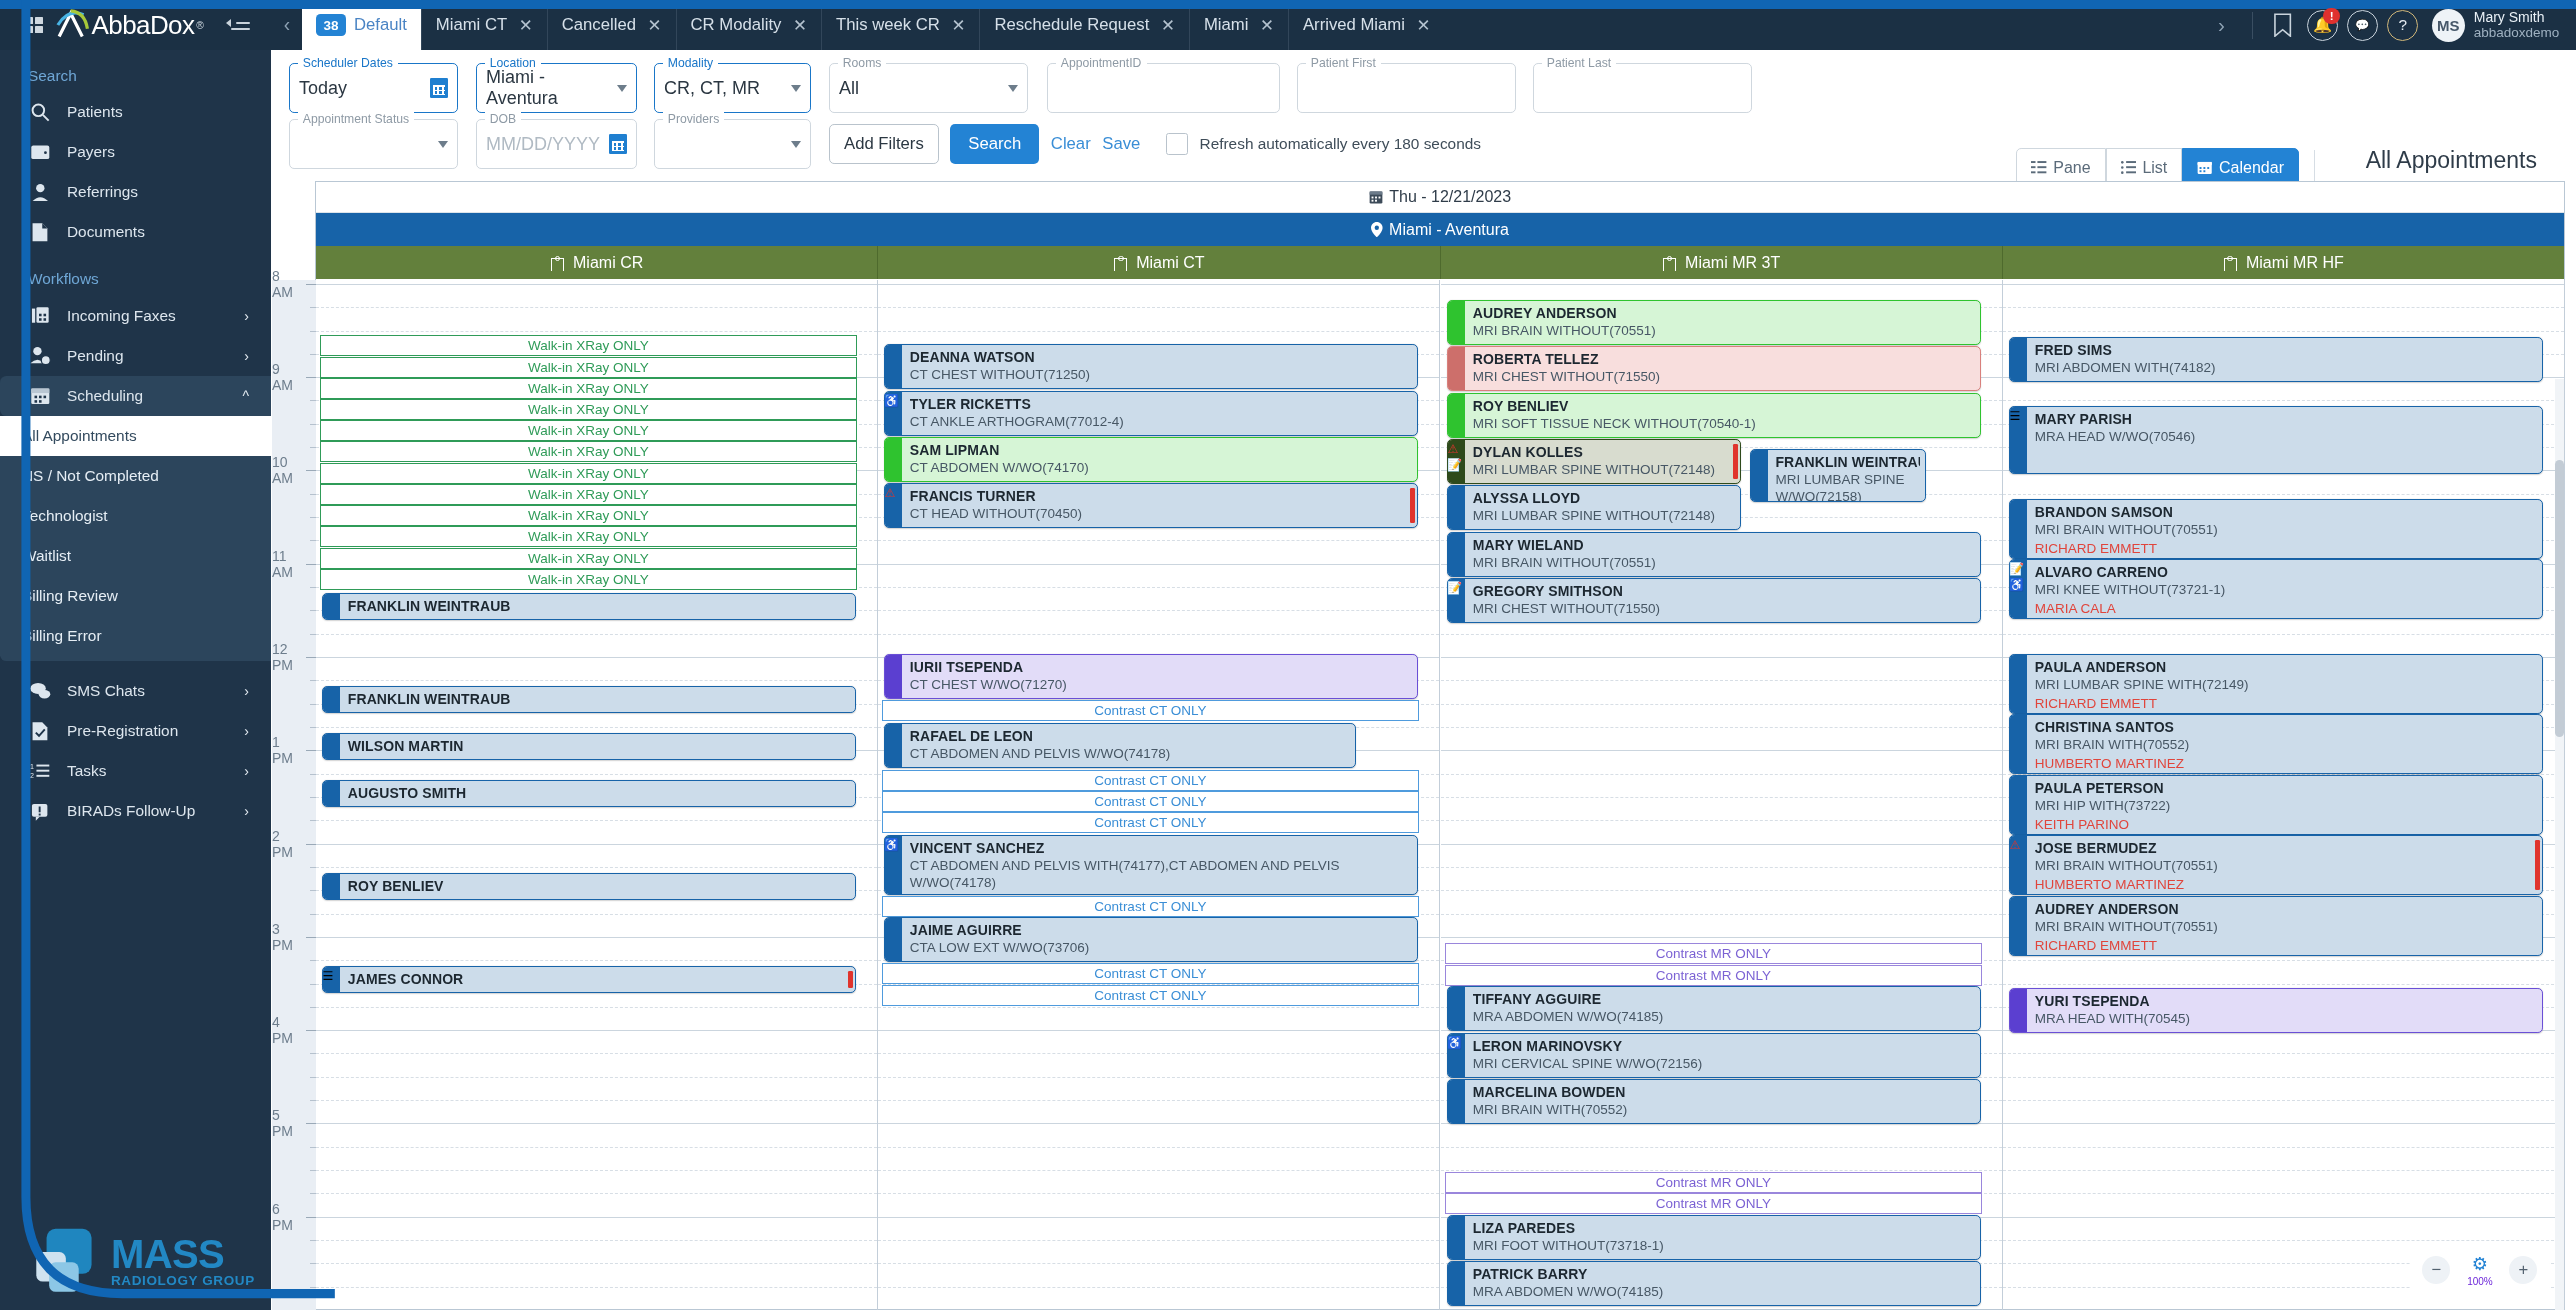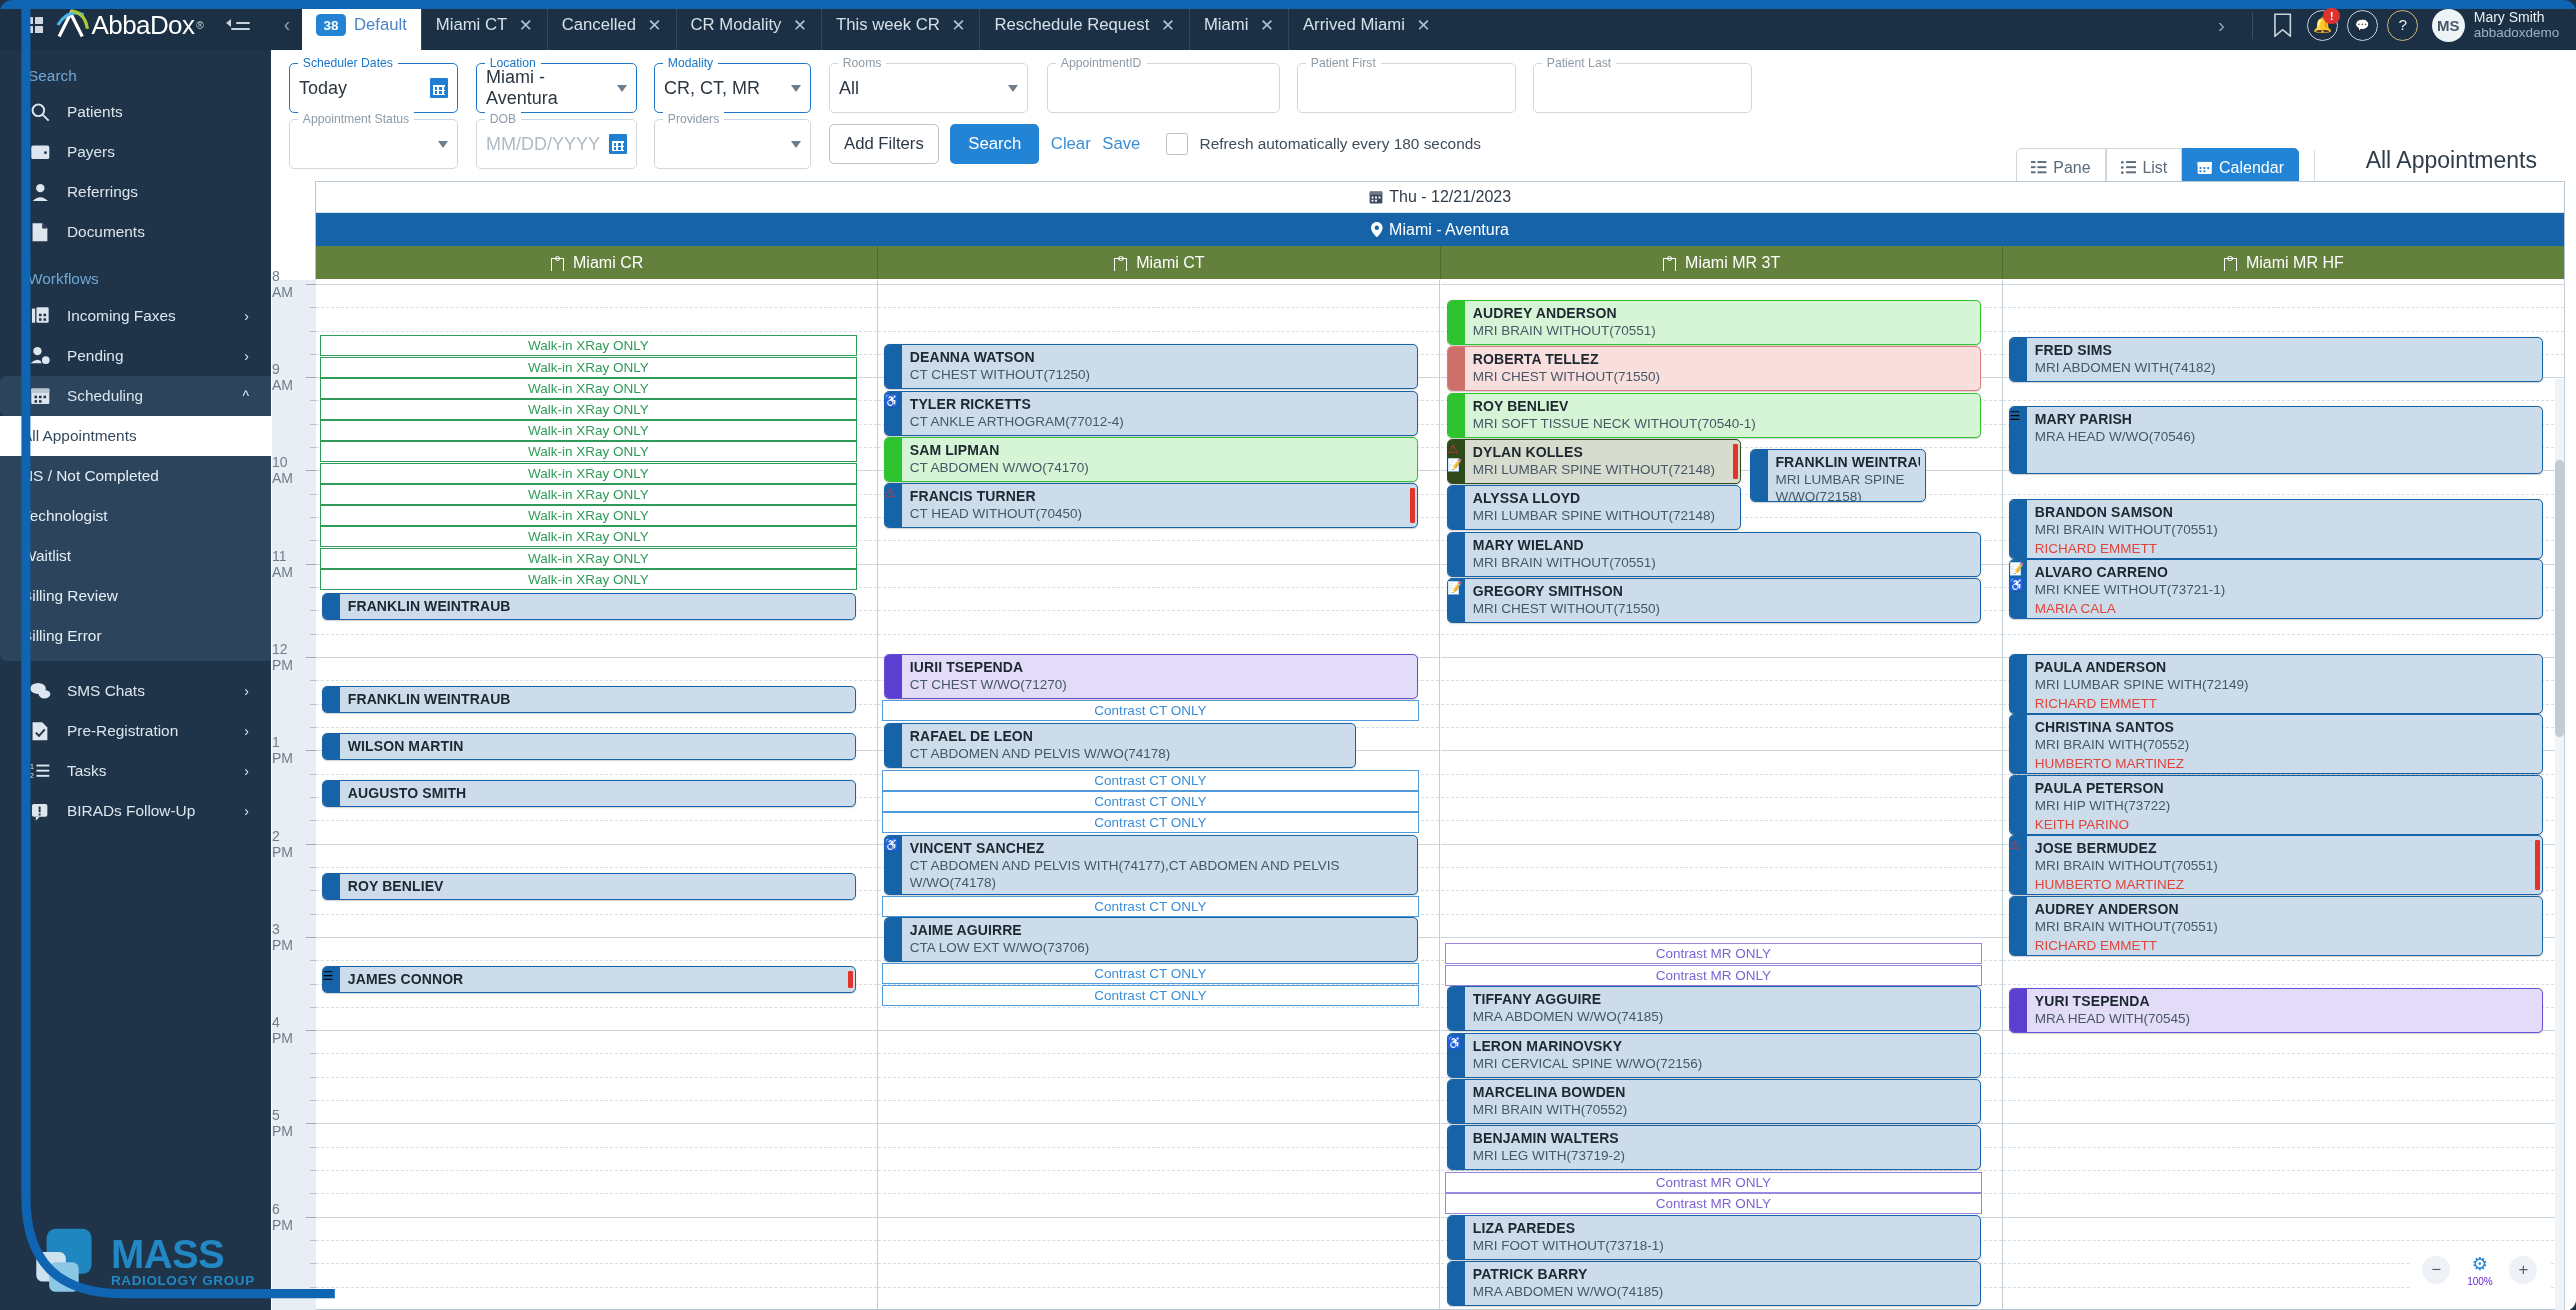--- a/index.html
+++ b/index.html
@@ -8,21 +8,21 @@
     font-family: "Liberation Sans", sans-serif;
     background: #1f3347;
     overflow: hidden;
   }
   body { position: relative; }
 
   
   #app-frame {
     position: absolute; inset: 0;
     background: #1b3044;
-    border-radius: 12px;
+    border-radius: 0;
     overflow: hidden;
   }
   #blue-arc {
     position: absolute; left: 0; top: 0; width: 335px; height: 1311px;
     pointer-events: none; z-index: 60;
   }
 
   
   #topbar {
     position: absolute; left: 0; top: 0; width: 2576px; height: 50px;
@@ -1147,28 +1147,20 @@
                   </div>
                 </div>
                 <div class="appt" style="left: 6.4px; width: 534px; top: 799px; height: 45px;">
                   <div class="stripe"></div>
                   <div class="body">
                     <div class="pname">MARCELINA BOWDEN</div>
                     <div class="proc">MRI BRAIN WITH(70552)</div>
                     <div class="doc">MARIA CALA</div>
                   </div>
                 </div>
-                <div class="appt" style="left: 6.4px; width: 534px; top: 845px; height: 45px;">
-                  <div class="stripe"></div>
-                  <div class="body">
-                    <div class="pname">BENJAMIN WALTERS</div>
-                    <div class="proc">MRI LEG WITH(73719-2)</div>
-                    <div class="doc">RICHARD EMMETT</div>
-                  </div>
-                </div>
                 <div class="lbl-only contrast-mr" style="left: 3.9px; width: 537px; top: 892px; height: 20.6px;">
                   <span>Contrast MR ONLY</span>
                 </div>
                 <div class="lbl-only contrast-mr" style="left: 3.9px; width: 537px; top: 913px; height: 20.6px;">
                   <span>Contrast MR ONLY</span>
                 </div>
                 <div class="appt" style="left: 6.4px; width: 534px; top: 935px; height: 45px;">
                   <div class="stripe"></div>
                   <div class="body">
                     <div class="pname">LIZA PAREDES</div>

